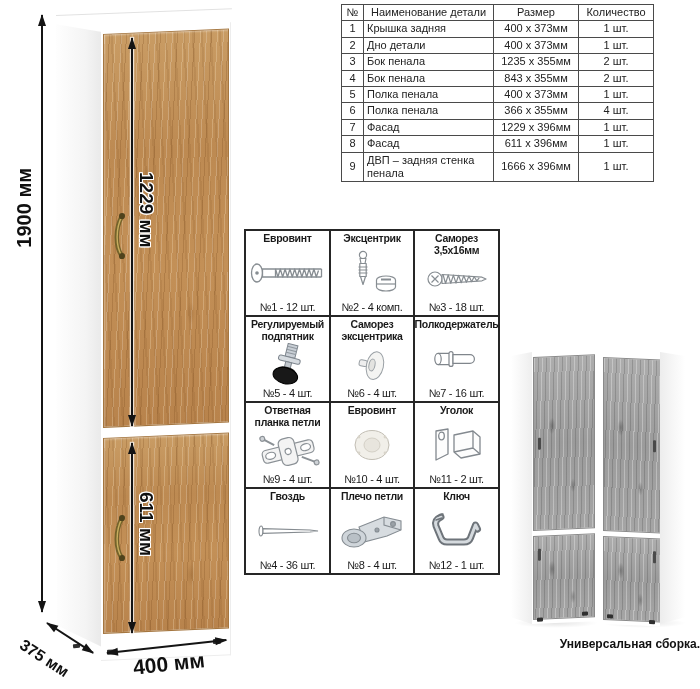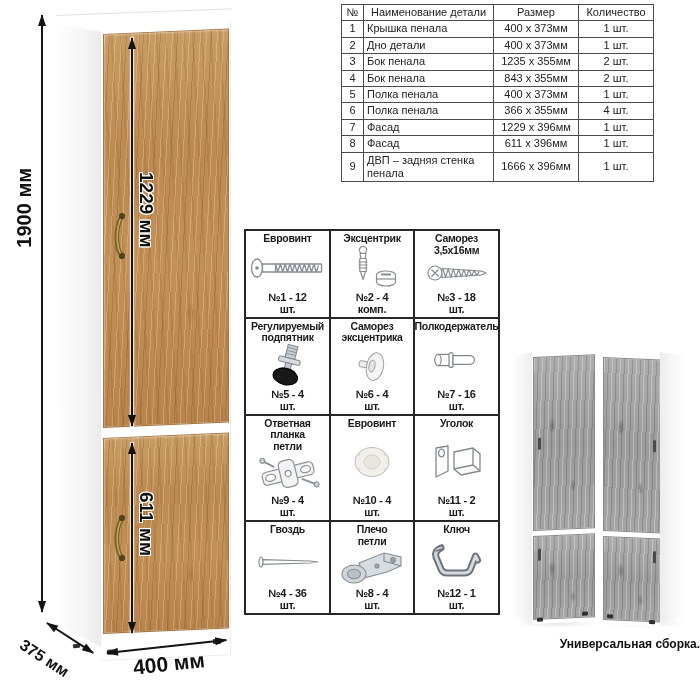--- a/index.html
+++ b/index.html
@@ -52,23 +52,23 @@
   .parts-table th,.parts-table td{border:1px solid #4a4a4a;padding:1px 3px;font-weight:normal;
                color:#222;background:#fff;}
   .parts-table .c{text-align:center;}
   .parts-table .l{text-align:left;}
 
   
   .hw-table{position:absolute;left:244px;top:229px;width:254px;border-collapse:collapse;table-layout:fixed;}
   .hw-table td.hw-cell{border:2px solid #262626;padding:0;vertical-align:top;background:#fff;height:84px;}
   .hw-table td.hw-empty{border:none;background:transparent;}
   .hw-inner{height:100%;min-height:80px;display:flex;flex-direction:column;justify-content:space-between;
-            align-items:center;padding:2px 19px;box-sizing:border-box;}
+            align-items:center;padding:2px 3px;box-sizing:border-box;}
   .hw-title{font-size:10.5px;font-weight:bold;text-align:center;line-height:1.1;letter-spacing:-.3px;color:#1a1a1a;}
-  .hw-count{font-size:11px;font-weight:bold;text-align:center;color:#1a1a1a;letter-spacing:-.3px;}
+  .hw-count{font-size:11px;font-weight:normal;text-align:center;color:#1a1a1a;letter-spacing:-.3px;}
   .hw-icon{flex:1;display:flex;align-items:center;justify-content:center;}
 
   
   .gside{position:absolute;top:352px;height:272px;}
   .gfront{position:absolute;top:352px;height:272px;background:#fff;}
   .gray-wood{background:
       radial-gradient(ellipse 5px 12px at 30% 40%,rgba(40,40,40,.35),transparent 70%),
       radial-gradient(ellipse 4px 10px at 65% 75%,rgba(40,40,40,.3),transparent 70%),
       repeating-linear-gradient(92deg,rgba(255,255,255,.30) 0 1px,transparent 1px 4px,
         rgba(0,0,0,.15) 4px 5px,transparent 5px 8px),
@@ -143,21 +143,21 @@
       <tr>
         <th class="c">№</th>
         <th class="c">Наименование детали</th>
         <th class="c">Размер</th>
         <th class="c">Количество</th>
       </tr>
     </thead>
     <tbody>
       <tr>
           <td class="c">1</td>
-          <td class="l">Крышка пенала</td>
+          <td class="l">Крышка задняя</td>
           <td class="c">400 х 373мм</td>
           <td class="c">1 шт.</td>
         </tr>
       <tr>
           <td class="c">2</td>
           <td class="l">Дно детали</td>
           <td class="c">400 х 373мм</td>
           <td class="c">1 шт.</td>
         </tr>
       <tr>

